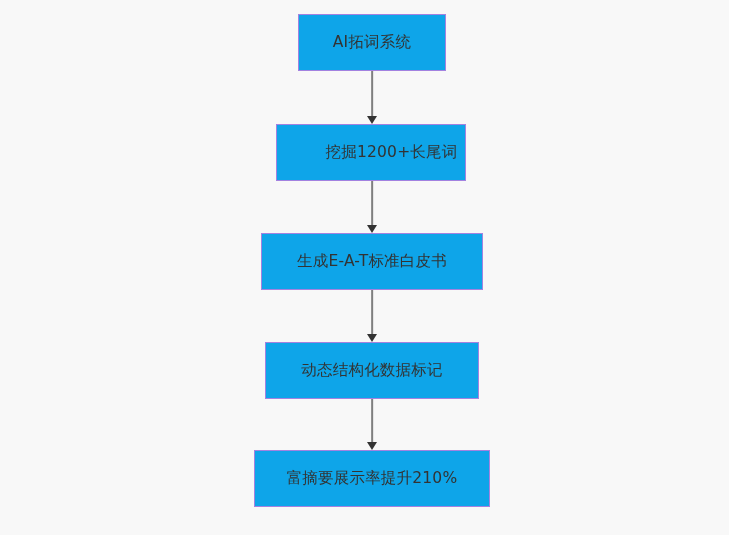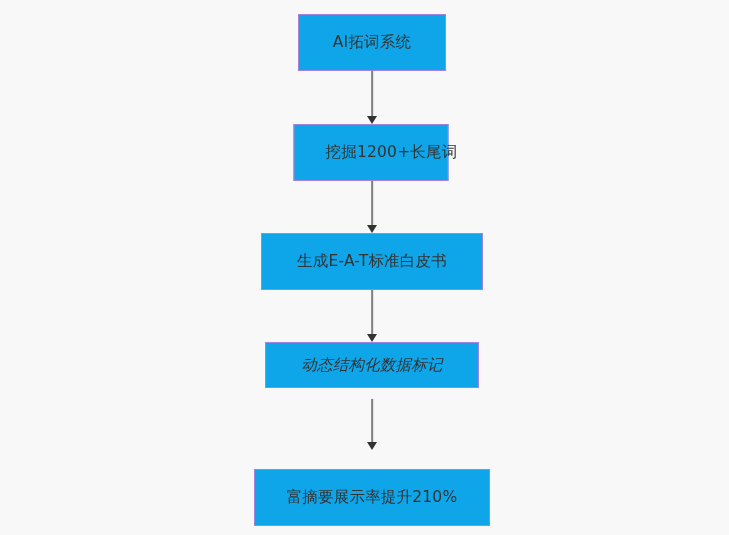--- a/index.html
+++ b/index.html
@@ -85,26 +85,26 @@
     <div class="edge-arrow"></div>
   </div>
   <div class="edge" style="left: 372px; top: 399px; height: 51px;">
     <div class="edge-line" style="height: 42.5px;"></div>
     <div class="edge-arrow"></div>
   </div>
 
   <div class="node" style="left: 372px; top: 14px; width: 148px; height: 57px;">
     <span class="node-label">AI拓词系统</span>
   </div>
-  <div class="node" style="left: 371px; top: 124px; width: 155px; height: 57px; padding-left: 41px;">
+  <div class="node" style="left: 371px; top: 124px; width: 190px; height: 57px; padding-left: 41px;">
     <span class="node-label">挖掘1200+长尾词</span>
   </div>
   <div class="node" style="left: 372px; top: 233px; width: 222px; height: 57px;">
     <span class="node-label">生成E-A-T标准白皮书</span>
   </div>
-  <div class="node" style="left: 372px; top: 342px; width: 214px; height: 46px; font-style: italic;">
+  <div class="node" style="left: 372px; top: 342px; width: 214px; height: 57px;">
     <span class="node-label">动态结构化数据标记</span>
   </div>
-  <div class="node" style="left: 372px; top: 450px; width: 236px; height: 57px; margin-top: 19px;">
+  <div class="node" style="left: 372px; top: 450px; width: 236px; height: 57px;">
     <span class="node-label">富摘要展示率提升210%</span>
   </div>
 
 </div>
 
 </body></html>

